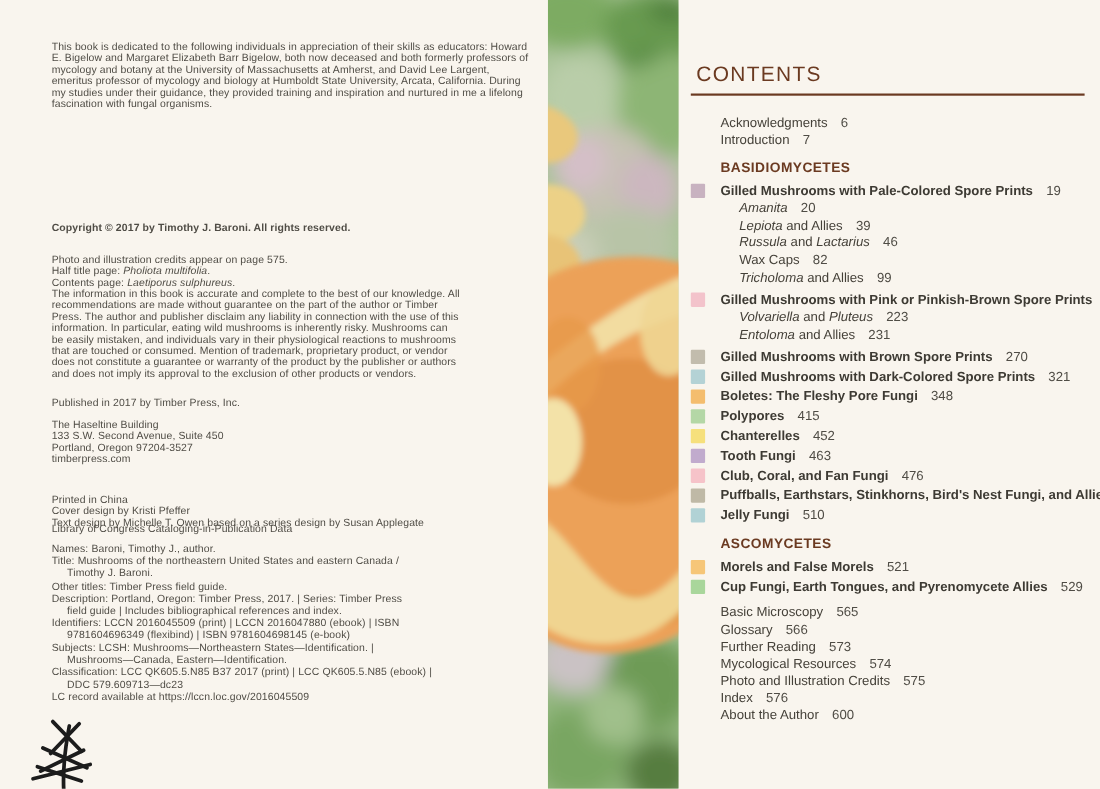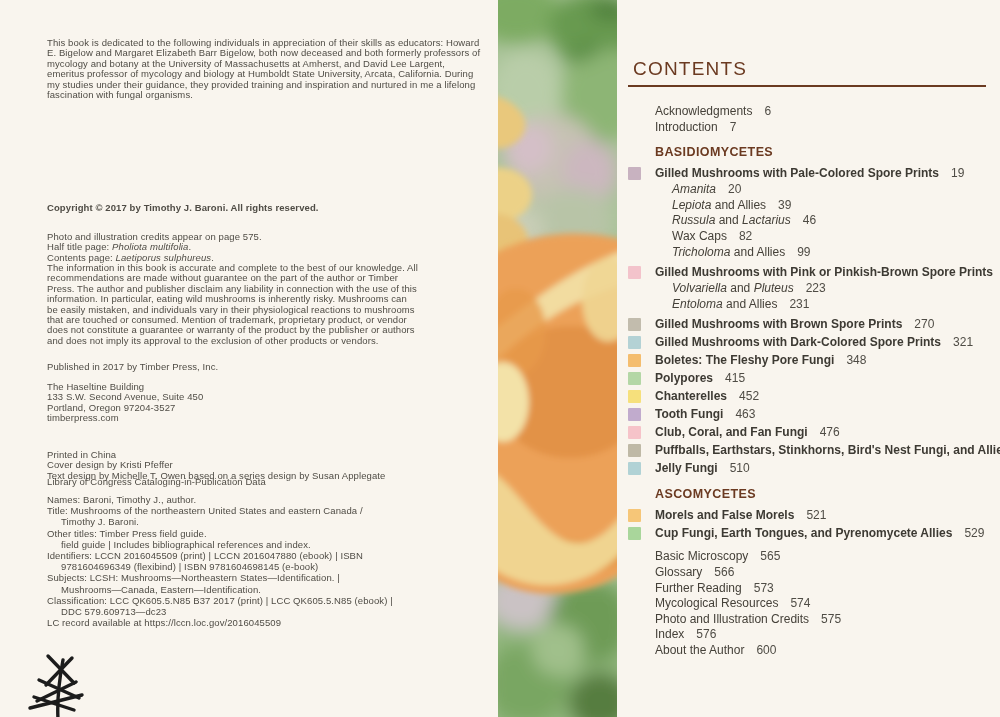--- a/index.html
+++ b/index.html
@@ -76,20 +76,21 @@
         <div class="line">Printed in China</div>
         <div class="line">Cover design by Kristi Pfeffer</div>
         <div class="line">Text design by Michelle T. Owen based on a series design by Susan Applegate</div>
       </div>
     <div class="blk loc-heading">Library of Congress Cataloging-in-Publication Data</div>
     <div class="blk cip" id="cip-lines">
         <div class="line">Names: Baroni, Timothy J., author.</div>
         <div class="line">Title: Mushrooms of the northeastern United States and eastern Canada /</div>
         <div class="line indent">Timothy J. Baroni.</div>
         <div class="line">Other titles: Timber Press field guide.</div>
+        <div class="line">Description: Portland, Oregon: Timber Press, 2017. | Series: Timber Press</div>
         <div class="line indent">field guide | Includes bibliographical references and index.</div>
         <div class="line">Identifiers: LCCN 2016045509 (print) | LCCN 2016047880 (ebook) | ISBN</div>
         <div class="line indent">9781604696349 (flexibind) | ISBN 9781604698145 (e-book)</div>
         <div class="line">Subjects: LCSH: Mushrooms—Northeastern States—Identification. |</div>
         <div class="line indent">Mushrooms—Canada, Eastern—Identification.</div>
         <div class="line">Classification: LCC QK605.5.N85 B37 2017 (print) | LCC QK605.5.N85 (ebook) |</div>
         <div class="line indent">DDC 579.609713—dc23</div>
         <div class="line">LC record available at https://lccn.loc.gov/2016045509</div>
       </div>
 

